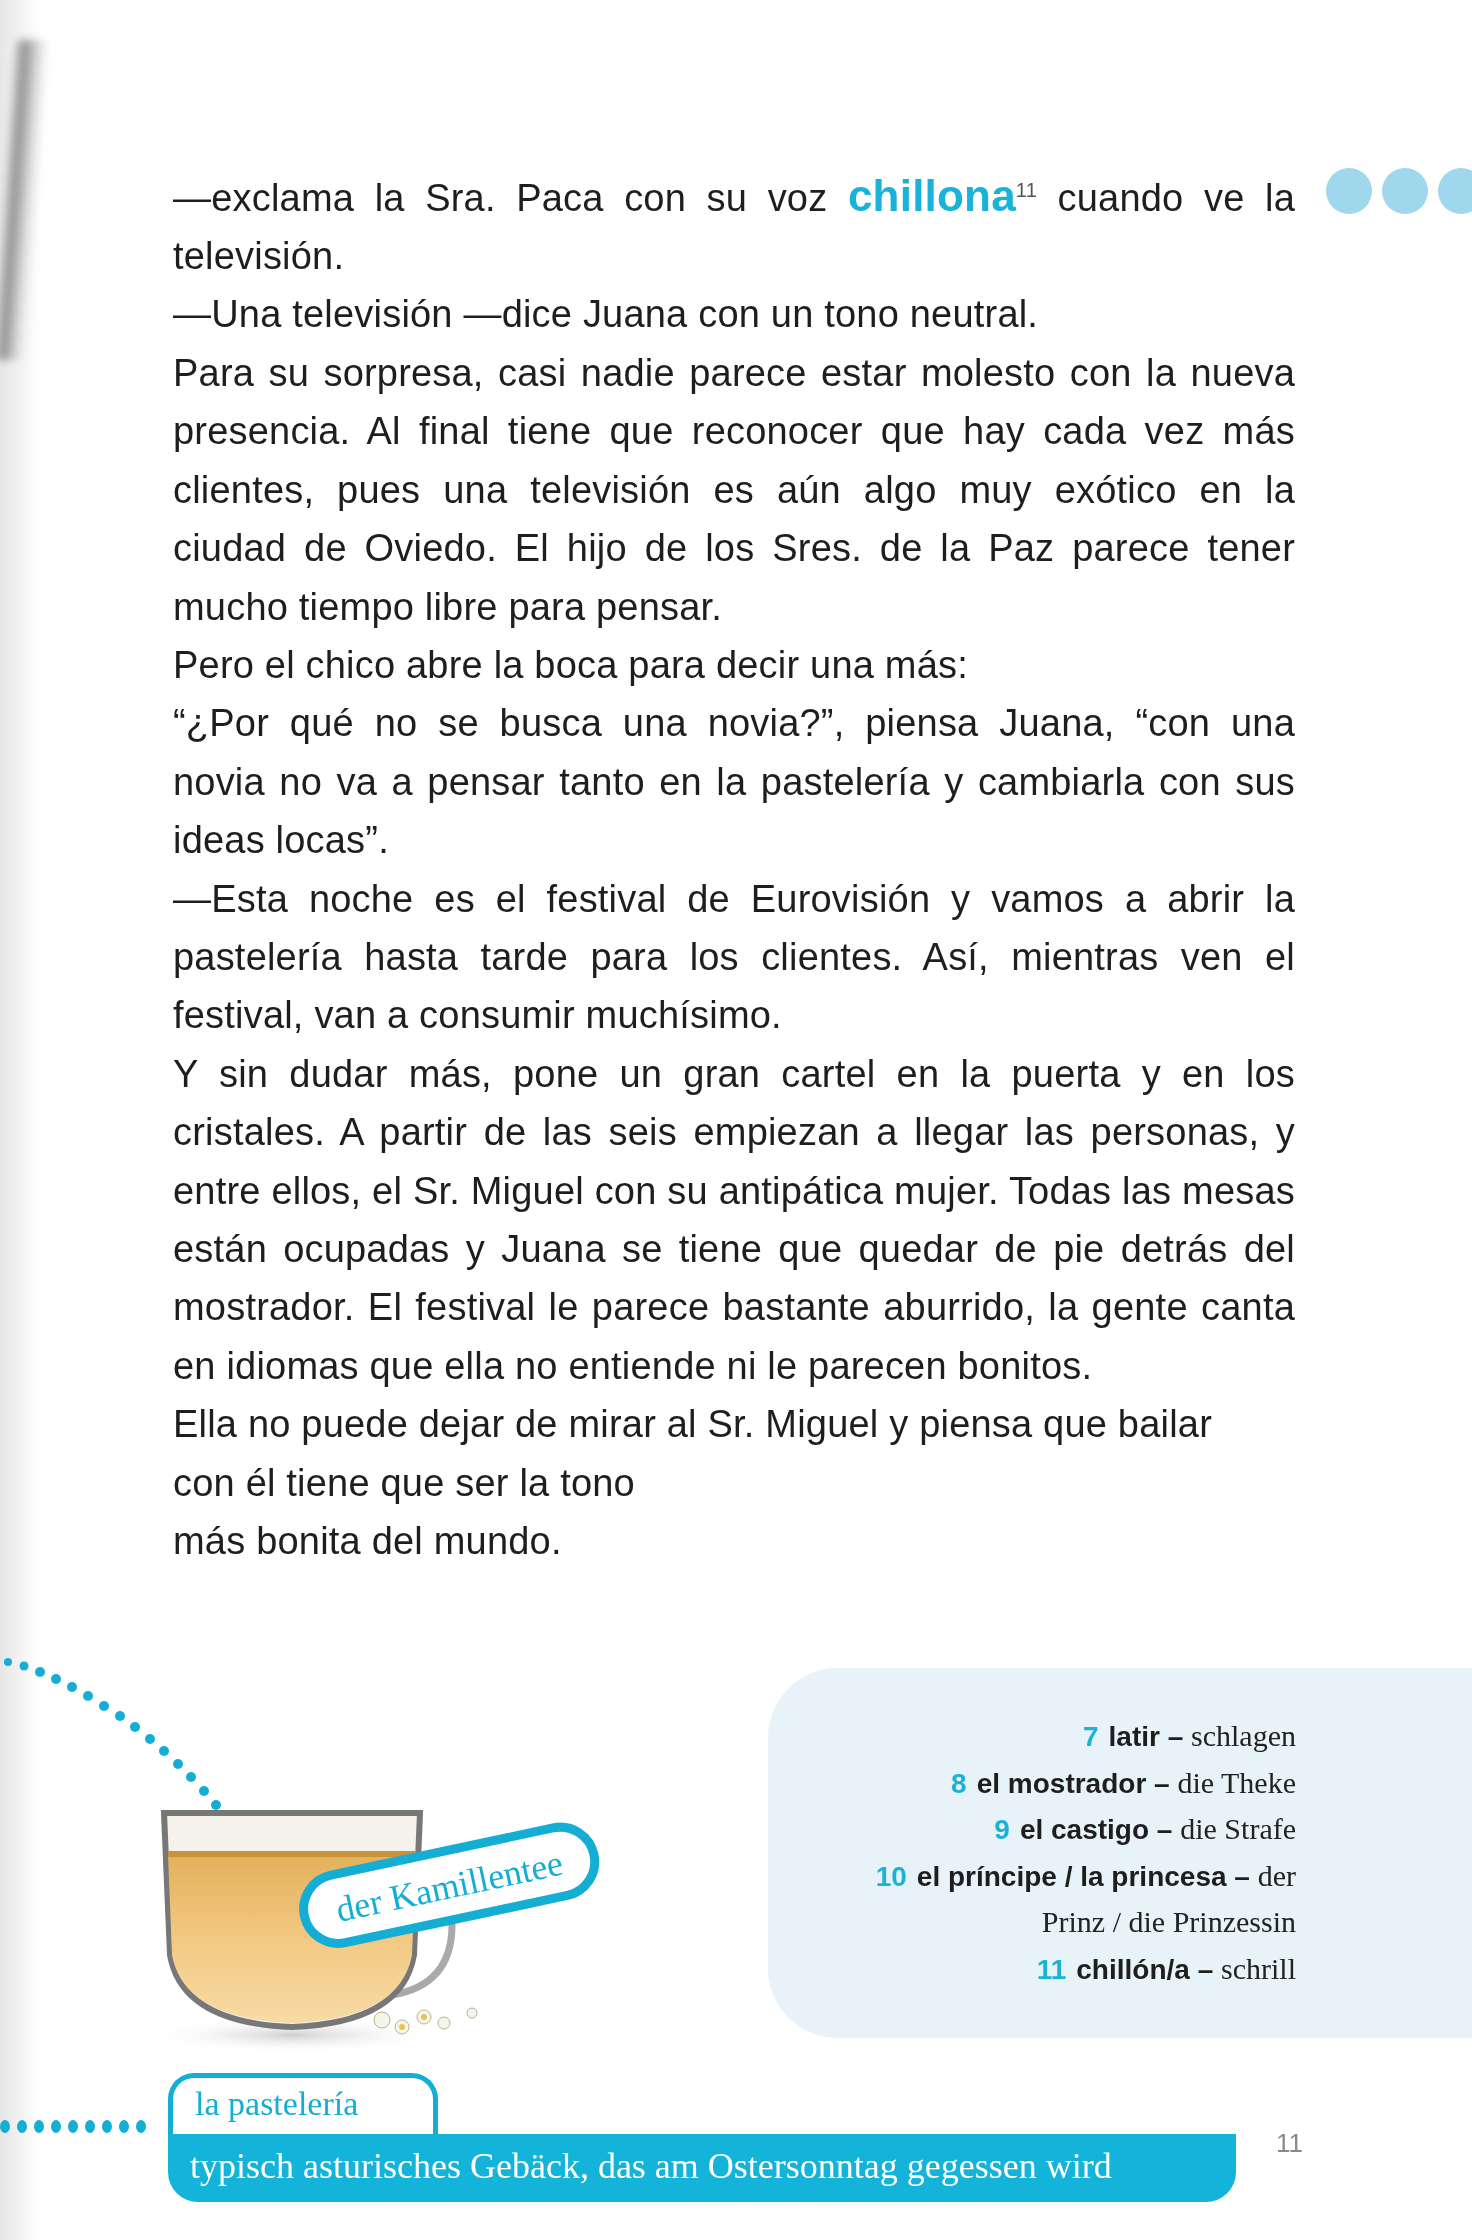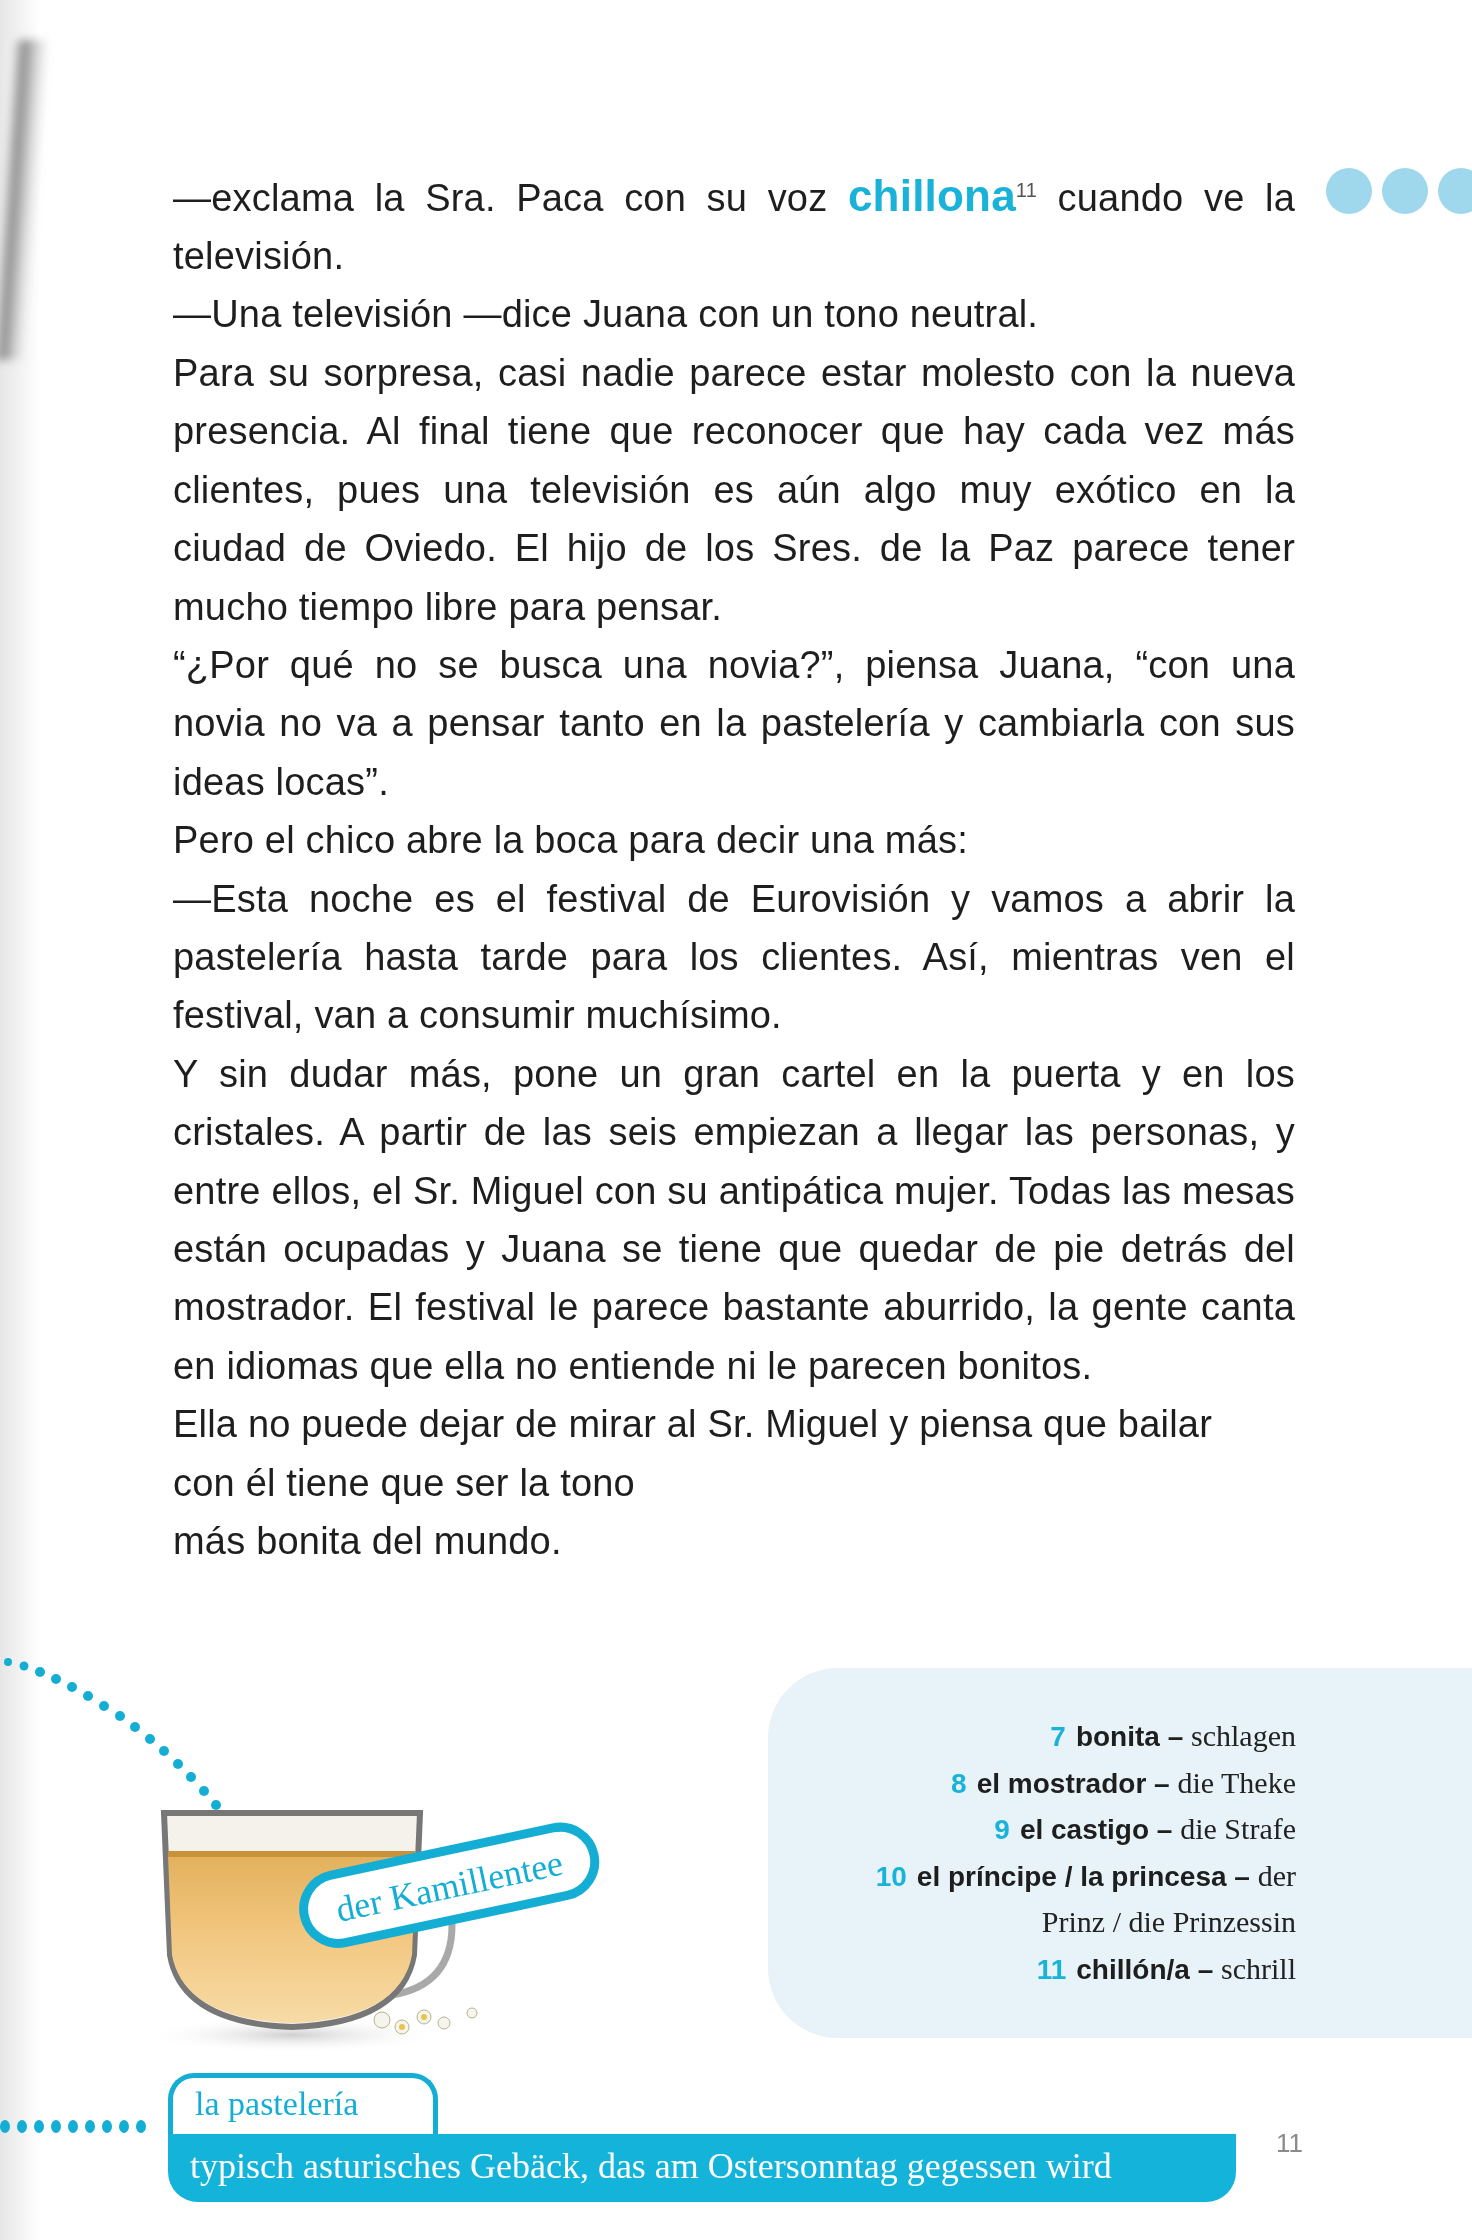--- a/index.html
+++ b/index.html
@@ -99,32 +99,32 @@
   <span class="dot"></span>
   <span class="dot"></span>
   <span class="dot"></span>
 </div>
 
 <div class="body-text">
   <p class="justify-last"><span>—exclama la Sra. Paca con su voz </span><span class="vocab-word">chillona</span><span class="footnote-ref">11</span><span> cuando ve la</span></p>
   <p>televisión.</p>
   <p>—Una televisión —dice Juana con un tono neutral.</p>
   <p>Para su sorpresa, casi nadie parece estar molesto con la nueva presencia. Al final tiene que reconocer que hay cada vez más clientes, pues una televisión es aún algo muy exótico en la ciudad de Oviedo. El hijo de los Sres. de la Paz parece tener mucho tiempo libre para pensar.</p>
+  <p>Pero el chico abre la boca para decir una más:</p>
   <p>“¿Por qué no se busca una novia?”, piensa Juana, “con una novia no va a pensar tanto en la pastelería y cambiarla con sus ideas locas”.</p>
-  <p>Pero el chico abre la boca para decir una más:</p>
   <p>—Esta noche es el festival de Eurovisión y vamos a abrir la pastelería hasta tarde para los clientes. Así, mientras ven el festival, van a consumir muchísimo.</p>
   <p>Y sin dudar más, pone un gran cartel en la puerta y en los cristales. A partir de las seis empiezan a llegar las personas, y entre ellos, el Sr. Miguel con su antipática mujer. Todas las mesas están ocupadas y Juana se tiene que quedar de pie detrás del mostrador. El festival le parece bastante aburrido, la gente canta en idiomas que ella no entiende ni le parecen bonitos.</p>
   <p>Ella no puede dejar de mirar al Sr. Miguel y piensa que bailar</p>
   <p style="text-align:left">con él tiene que ser la tono</p>
   <p>más bonita del mundo.</p>
 </div>
 
 <div class="gloss-box"></div>
 <div class="gloss-list">
-  <div class="gloss-item"><span class="gloss-num">7</span><span class="gloss-term">bonita</span><span class="gloss-sep"> – </span><span class="gloss-trans">schlagen</span></div>
+  <div class="gloss-item"><span class="gloss-num">7</span><span class="gloss-term">latir</span><span class="gloss-sep"> – </span><span class="gloss-trans">schlagen</span></div>
   <div class="gloss-item"><span class="gloss-num">8</span><span class="gloss-term">el mostrador</span><span class="gloss-sep"> – </span><span class="gloss-trans">die Theke</span></div>
   <div class="gloss-item"><span class="gloss-num">9</span><span class="gloss-term">el castigo</span><span class="gloss-sep"> – </span><span class="gloss-trans">die Strafe</span></div>
   <div class="gloss-item"><span class="gloss-num">10</span><span class="gloss-term">el príncipe / la princesa</span><span class="gloss-sep"> – </span><span class="gloss-trans">der</span></div>
   <div class="gloss-item"><span class="gloss-trans">Prinz / die Prinzessin</span></div>
   <div class="gloss-item"><span class="gloss-num">11</span><span class="gloss-term">chillón/a</span><span class="gloss-sep"> – </span><span class="gloss-trans">schrill</span></div>
 </div>
 
 <svg class="tea-dots" viewBox="0 0 360 230">
   <g fill="#14aed5">
     <circle cx="8" cy="12" r="4"></circle>

